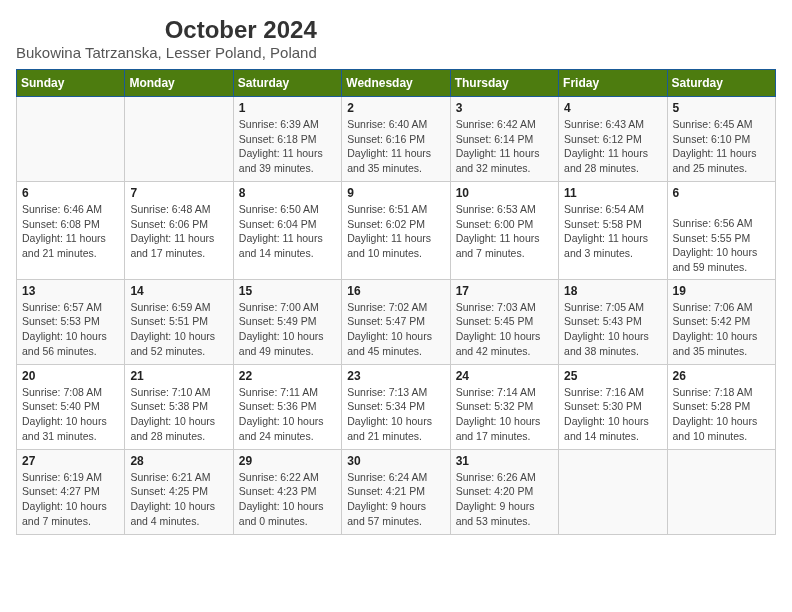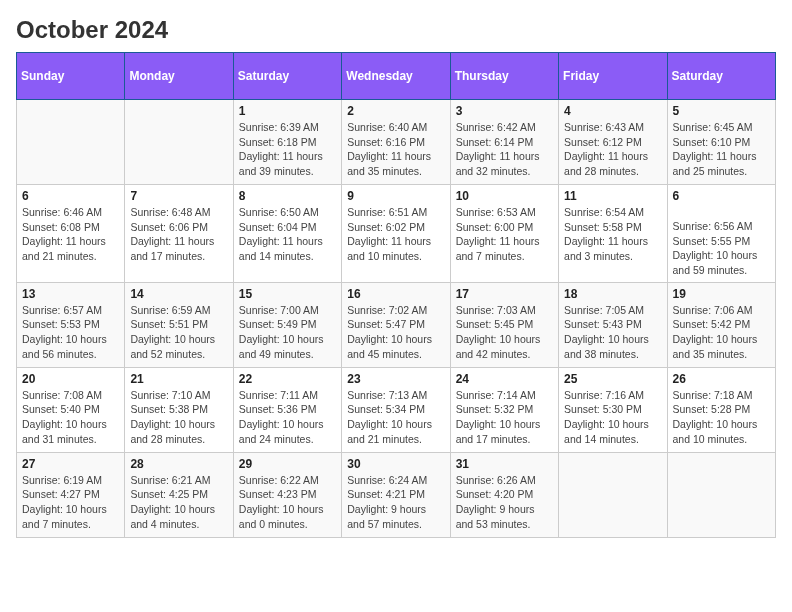--- a/index.html
+++ b/index.html
@@ -51,23 +51,23 @@
     .cal-subtitle {
       font-size: 15px;
       color: #555;
     }
     table {
       width: 100%;
       border-collapse: collapse;
       font-size: 11px;
     }
     thead tr th {
-      background: #8b5cf6;
+      background: #4d7c0f;
       color: #fff;
-      padding: 16px 4px;
+      padding: 6px 4px;
       text-align: left;
       font-size: 12px;
       border: 1px solid #1a5a96;
     }
     tbody tr td {
       vertical-align: top;
       border: 1px solid #ccc;
       padding: 4px 5px;
       min-height: 80px;
       height: 85px;
@@ -91,20 +91,21 @@
     td.empty {
       background: #fff;
     }
   </style>
 </head>
 <body>
 
 <div class="header">
   <div class="title-block">
     <div class="cal-title">October 2024</div>
+    <div class="cal-subtitle">Bukowina Tatrzanska, Lesser Poland, Poland</div>
   </div>
 </div>
 
 <table>
   <thead>
     <tr id="header-row">
         <th>Sunday</th>
         <th>Monday</th>
         <th>Saturday</th>
         <th>Wednesday</th>

